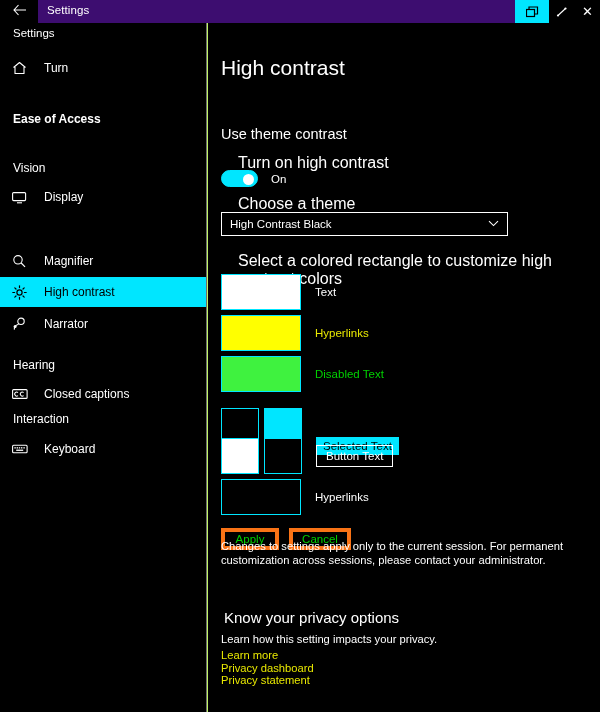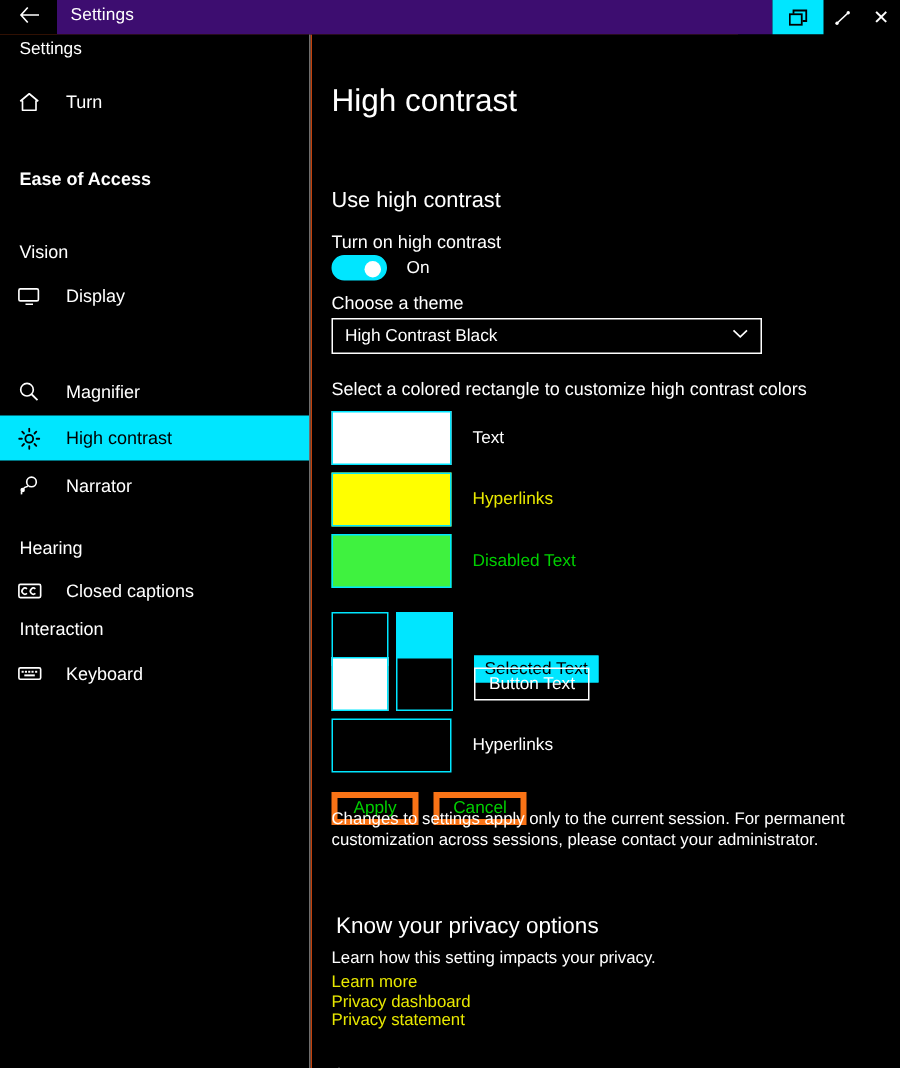--- a/index.html
+++ b/index.html
@@ -2,21 +2,21 @@
 <html><head>
 <meta charset="utf-8">
 <style>
   * { box-sizing: border-box; margin: 0; padding: 0; }
   html, body {
     width: 600px; height: 712px;
     background: #000000;
     font-family: "Liberation Sans", sans-serif;
     overflow: hidden;
   }
-  #root { position: relative; width: 492px; height: 712px; background: #c2410c; }
+  #root { position: relative; width: 492px; height: 712px; background: #bef264; }
 
   
   .titlebar {
     position: absolute; left: 0; top: 0; width: 600px; height: 23px;
     background: #000;
   }
   .tb-back {
     position: absolute; left: 9px; top: 2px; width: 22px; height: 19px;
     color: #ffffff; font-size: 13px; line-height: 19px; text-align: center;
   }
@@ -80,22 +80,22 @@
   }
   .m-title {
     position: absolute; left: 13px; top: 33px;
     font-size: 21px; color: #ffffff; font-weight: normal;
   }
   .m-sub {
     position: absolute; left: 13px; top: 103px;
     font-size: 14.5px; color: #ffffff;
   }
   .m-label {
-    position: absolute; left: 13px;
-    font-size: 12px; color: #ffffff;
+    position: absolute; left: 30px;
+    font-size: 16px; color: #ffffff;
   }
 
   .toggle-row { position: absolute; left: 13px; top: 147px; display: flex; align-items: center; }
   .toggle {
     width: 37px; height: 17px; border-radius: 9px; background: #00e6ff;
     position: relative; border: 1px solid #00e6ff;
   }
   .toggle .knob {
     position: absolute; right: 3px; top: 3px;
     width: 11px; height: 11px; border-radius: 50%; background: #ffffff;
@@ -274,21 +274,21 @@
           </g>
         </svg>
       </span>
       <span class="sb-lbl">Keyboard</span>
     </div>
   </div>
 
   <div class="main">
 
     <div class="m-title">High contrast</div>
-    <div class="m-sub">Use high contrast</div>
+    <div class="m-sub">Use theme contrast</div>
 
     <div class="m-label" style="top:131px">Turn on high contrast</div>
     <div class="toggle-row">
       <div class="toggle">
         <div class="knob"></div>
       </div>
       <div class="toggle-txt">On</div>
     </div>
 
     <div class="m-label" style="top:172px">Choose a theme</div>

